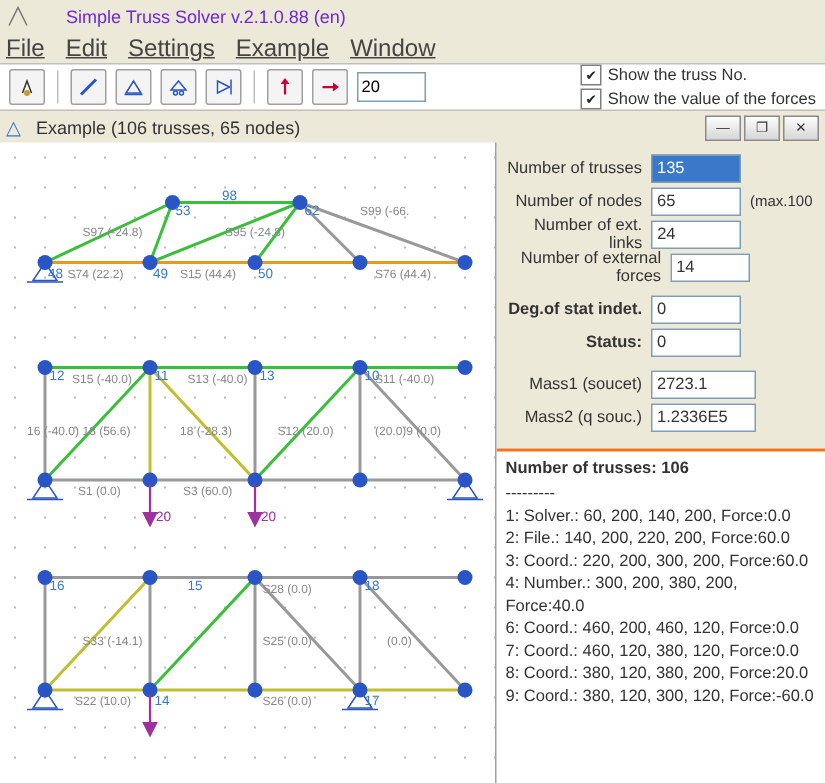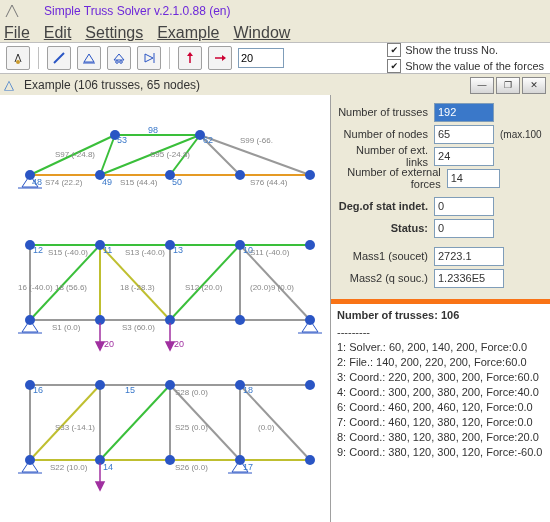--- a/index.html
+++ b/index.html
@@ -21,21 +21,21 @@
   .canvas { flex:0 0 330px; background:#fff; position:relative; border-right:1px solid #a0a0a0; overflow:hidden; }
   .dotgrid { position:absolute; inset:0; background-image:radial-gradient(#bbb 0.6px, transparent 0.6px); background-size:20px 20px; }
   svg.truss { position:absolute; inset:0; }
   .right-panel { flex:1; display:flex; flex-direction:column; background:#ece9d8; }
   .stats { padding:6px 6px 10px 0; }
   .stat-row { display:flex; align-items:center; justify-content:flex-end; height:22px; gap:6px; font-size:11px; color:#333; }
   .stat-row.label-bold .lbl { font-weight:bold; }
   .lbl { text-align:right; }
   .val { width:52px; height:17px; border:1px solid #7f9db9; background:#fff; padding:0 3px; display:flex; align-items:center; font-size:11px; }
   .val.sel { background:#3a78c9; color:#fff; }
-  .logbox { flex:1; background:#fff; border-top:5px solid #f97316; padding:4px 6px; font-size:11px; color:#333; overflow:hidden; line-height:15px; }
+  .logbox { flex:1; background:#fff; border-top:2px solid #f97316; padding:4px 6px; font-size:11px; color:#333; overflow:hidden; line-height:15px; }
   .log-hdr { font-weight:bold; margin-bottom:2px; }
   .node-lbl { fill:#3a78c9; font-size:9px; font-family:inherit; }
   .force-lbl { fill:#888; font-size:8px; font-family:inherit; }
   .arrow-lbl { fill:#a030a0; font-size:9px; font-family:inherit; }
 </style>
 </head>
 <body>
 
 <div class="window">
 
@@ -264,21 +264,21 @@
         <text class="force-lbl" x="258" y="335">(0.0)</text>
         <text class="force-lbl" x="50" y="375">S22 (10.0)</text>
         <text class="force-lbl" x="175" y="375">S26 (0.0)</text>
       </svg>
     </div>
 
     <div class="right-panel">
       <div class="stats">
         <div class="stat-row">
             <span class="lbl">Number of trusses</span>
-            <span class="val sel">192</span>
+            <span class="val sel">135</span>
             <span style="width:44px"></span>
           </div>
         <div class="stat-row">
             <span class="lbl">Number of nodes</span>
             <span class="val">65</span>
             <span style="width:44px;font-size:10px;">(max.100</span>
           </div>
         <div class="stat-row">
             <span class="lbl">Number of ext. links</span>
             <span class="val">24</span>
@@ -312,21 +312,21 @@
             <span style="width:34px"></span>
           </div>
       </div>
       <div class="logbox">
         <div class="log-hdr">Number of trusses: 106</div>
         <div>---------</div>
         <div id="log-lines">
             <div> 1: Solver.: 60, 200, 140, 200, Force:0.0</div>
             <div> 2: File.: 140, 200, 220, 200, Force:60.0</div>
             <div> 3: Coord.: 220, 200, 300, 200, Force:60.0</div>
-            <div> 4: Coord.: 300, 200, 380, 200, Force:40.0</div>
+            <div> 4: Number.: 300, 200, 380, 200, Force:40.0</div>
             <div> 6: Coord.: 460, 200, 460, 120, Force:0.0</div>
             <div> 7: Coord.: 460, 120, 380, 120, Force:0.0</div>
             <div> 8: Coord.: 380, 120, 380, 200, Force:20.0</div>
             <div> 9: Coord.: 380, 120, 300, 120, Force:-60.0</div>
           </div>
       </div>
     </div>
   </div>
 </div>
 

